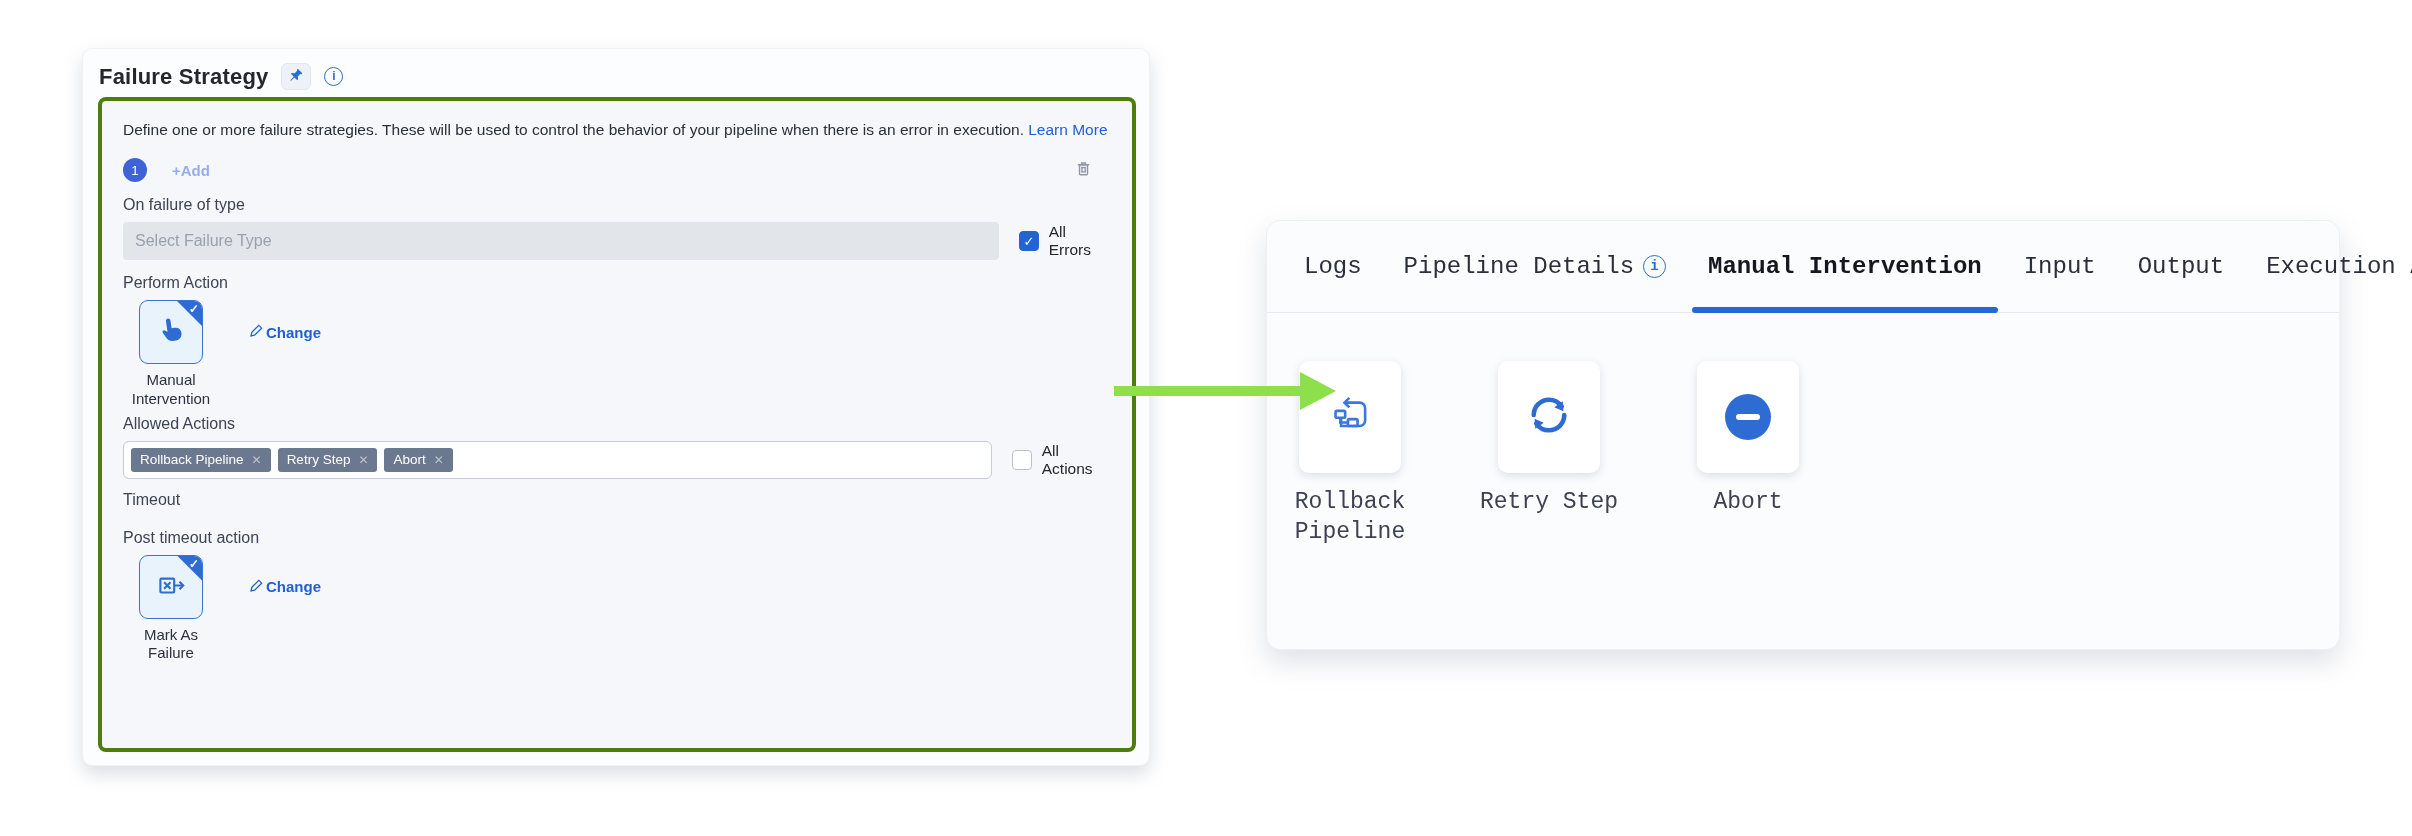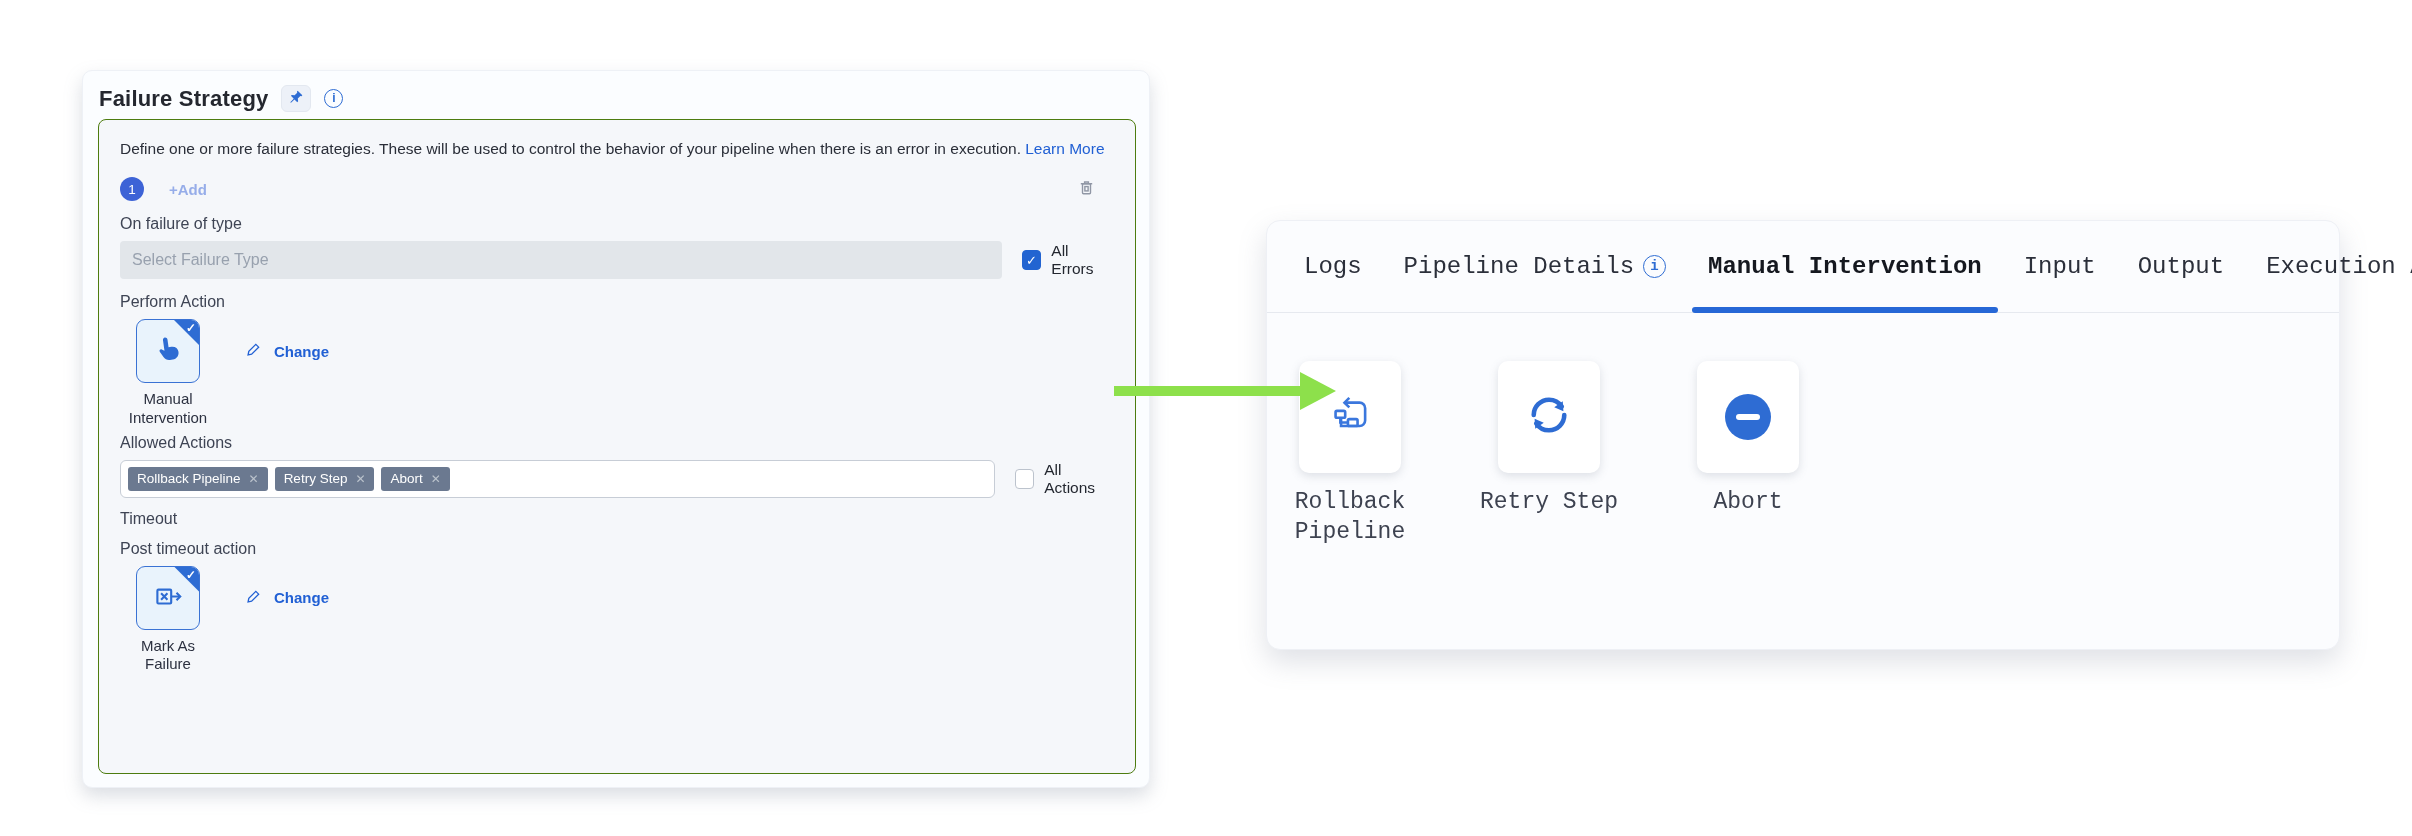--- a/index.html
+++ b/index.html
@@ -1,31 +1,31 @@
 <!DOCTYPE html>
 <html><head>
 <meta charset="utf-8">
 <style>
   * { margin:0; padding:0; box-sizing:border-box; }
   html,body { background:#ffffff; }
   body { font-family:"Liberation Sans", sans-serif; }
   .page { position:relative; width:2412px; height:836px; background:#ffffff; overflow:hidden; }
 
   
-  .fs-card { position:absolute; left:82px; top:70px; width:1068px; height:718px;
+  .fs-card { position:absolute; left:82px; top:48px; width:1068px; height:718px;
     background:#fbfdff; border:1px solid #eef1f6; border-radius:10px;
     box-shadow:0 8px 18px rgba(125,135,155,.28); }
   .fs-header { display:flex; align-items:center; gap:13px; padding:14px 0 0 16px; }
   .fs-title { font-size:22px; font-weight:bold; color:#24272f; letter-spacing:.2px; }
   .pin-btn { width:30px; height:27px; background:#edf1f8; border:1px solid #e3e8f0; border-radius:6px;
     display:flex; align-items:center; justify-content:center; cursor:pointer; }
   .info-badge { width:19px; height:19px; border:1.6px solid #2e6cd3; border-radius:50%;
     color:#2e6cd3; font-size:12px; line-height:16px; text-align:center; font-weight:bold; font-style:normal; }
   .fs-inner { position:absolute; left:15px; top:48px; width:1038px; height:655px;
-    background:#f5f7fa; border:1px solid #4d7c0f; border-radius:8px; padding:20px 21px 0 21px; }
+    background:#f5f7fa; border:4px solid #4d7c0f; border-radius:8px; padding:20px 21px 0 21px; }
 
   .desc { font-size:15.5px; color:#2a2e38; margin-bottom:19px; }
   .desc a { color:#2160d4; text-decoration:none; cursor:pointer; }
 
   .strat-row { display:flex; align-items:center; height:24px; }
   .idx-badge { width:24px; height:24px; border-radius:50%; background:#3d63d6; color:#fff;
     font-size:13.5px; display:flex; align-items:center; justify-content:center; cursor:pointer; }
   .add-link { margin-left:25px; font-size:15px; color:#96ade9; text-decoration:none; cursor:pointer;font-weight:bold; }
   .trash-btn { margin-left:auto; margin-right:18px; background:none; border:none; cursor:pointer; display:flex; }
 
@@ -43,21 +43,21 @@
   .chk-label { margin-left:10px; font-size:15.5px; color:#23272f; }
 
   .perform-row { display:flex; }
   .thumb-col { display:flex; flex-direction:column; align-items:center; width:96px; }
   .thumb-card { position:relative; width:64px; height:64px; background:#e9f3fc; border:1.6px solid #3a72d4;
     border-radius:9px; display:flex; align-items:center; justify-content:center; cursor:pointer; overflow:hidden; }
   .corner { position:absolute; top:0; right:0; width:25px; height:25px; background:#2e6cd3;
     clip-path:polygon(0 0,100% 0,100% 100%); }
   .corner-check { position:absolute; top:1px; right:3px; color:#fff; font-size:12px; font-weight:bold; }
   .thumb-caption { margin-top:7px; width:92px; text-align:center; font-size:15px; line-height:1.25; color:#2c3140; }
-  .change-link { display:flex; align-items:center; gap:13px; height:18px; margin:23px 0 0 30px;
+  .change-link { display:flex; align-items:center; gap:2px; height:18px; margin:23px 0 0 30px;
     font-size:15px; font-weight:bold; color:#2160d4; text-decoration:none; cursor:pointer; }
 
   .tags-input { width:894px; height:38px; background:#fff; border:1px solid #c7cdd6; border-radius:6px;
     display:flex; align-items:center; padding:0 7px; gap:7px; }
   .tag { height:24px; background:#6b7990; border-radius:3px; color:#fff; font-size:13.5px;
     display:flex; align-items:center; padding:0 9px; gap:8px; }
   .tag .x { color:#bcc4cd; font-size:12px; cursor:pointer; }
 
   .timeout-wrap { display:flex; align-items:stretch; }
   .timeout-input { width:320px; height:38px; background:#fff; border:1px solid #c7cdd6; border-radius:6px 0 0 6px;
@@ -181,21 +181,21 @@
           </span>
         </div>
         <span class="chk">
           <span class="chk-box empty"></span>
           <span class="chk-label">All Actions</span>
         </span>
       </div>
 
       <label class="field-label" style="margin-top:12px">Timeout</label>
 
-      <label class="field-label" style="margin-top:12px">Post timeout action</label>
+      <label class="field-label" style="margin-top:20px">Post timeout action</label>
       <div class="perform-row">
         <div class="thumb-col">
           <div class="thumb-card">
             <span class="corner"></span>
             <span class="corner-check">✓</span>
             <span>
               <svg width="34" height="34" viewBox="0 0 32 32" fill="none" stroke="#2e6cd3" stroke-width="2">
                 <rect x="6" y="10" width="13" height="13" rx="1"></rect>
                 <path d="M9.5 13.5l6 6M15.5 13.5l-6 6"></path>
                 <path d="M19 16.5h8"></path>

